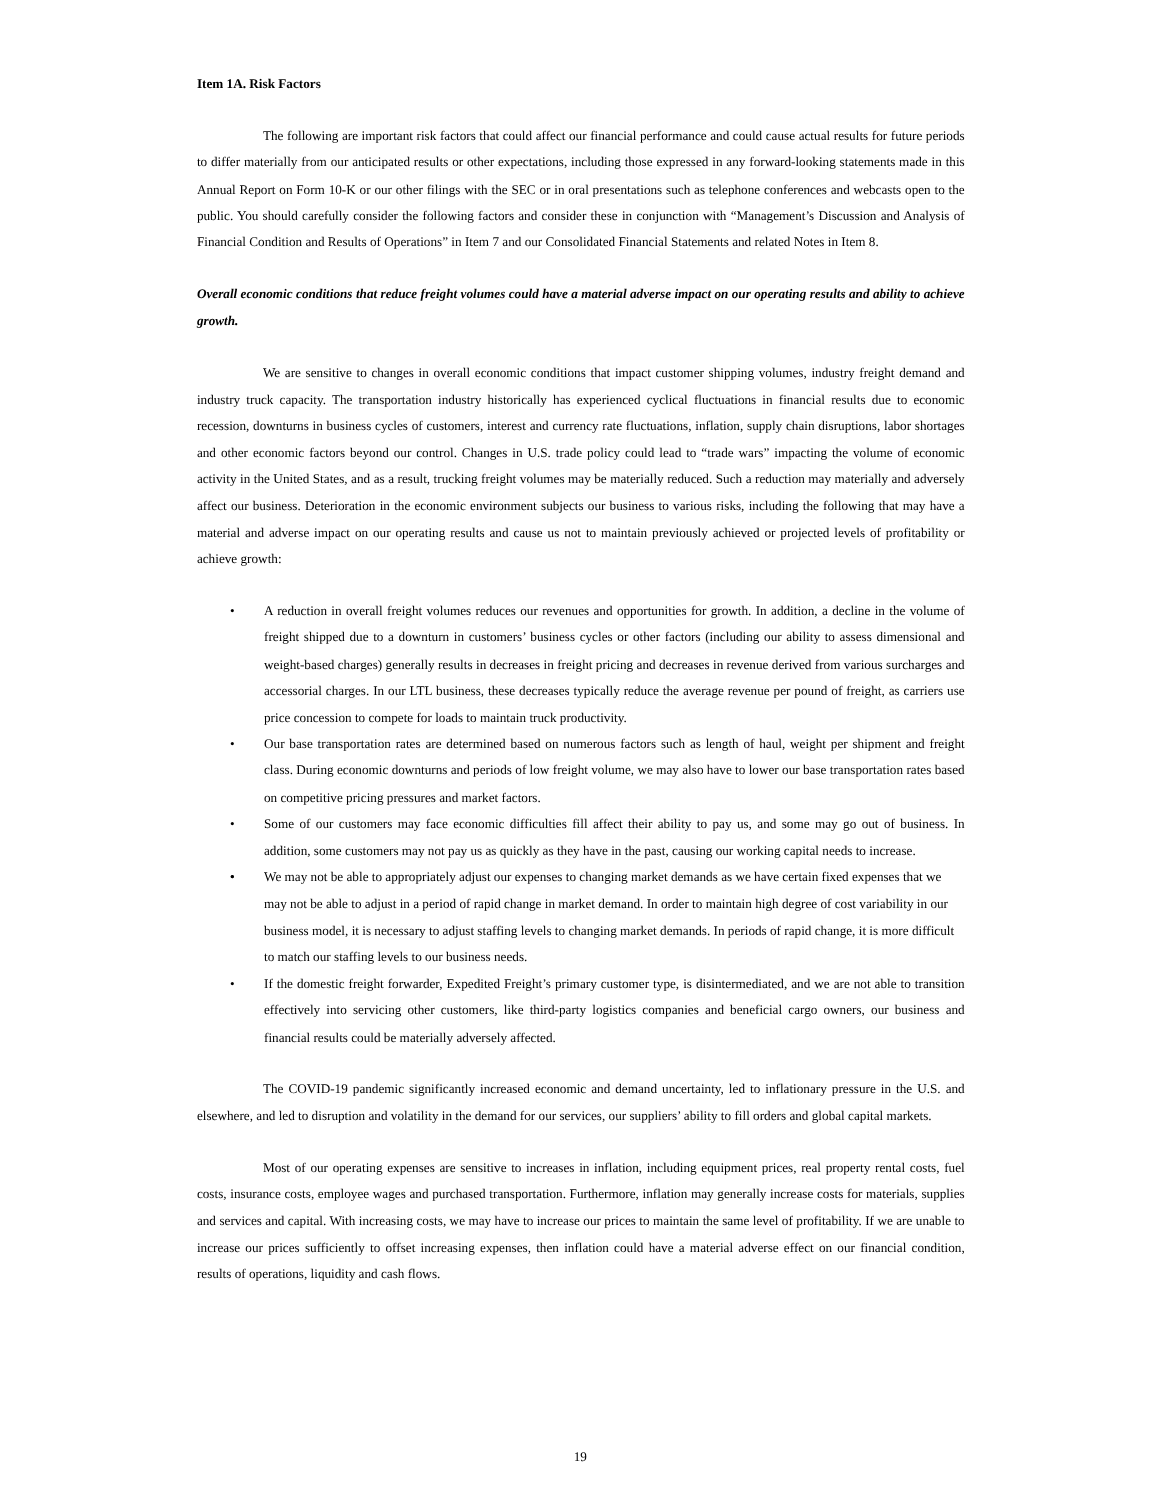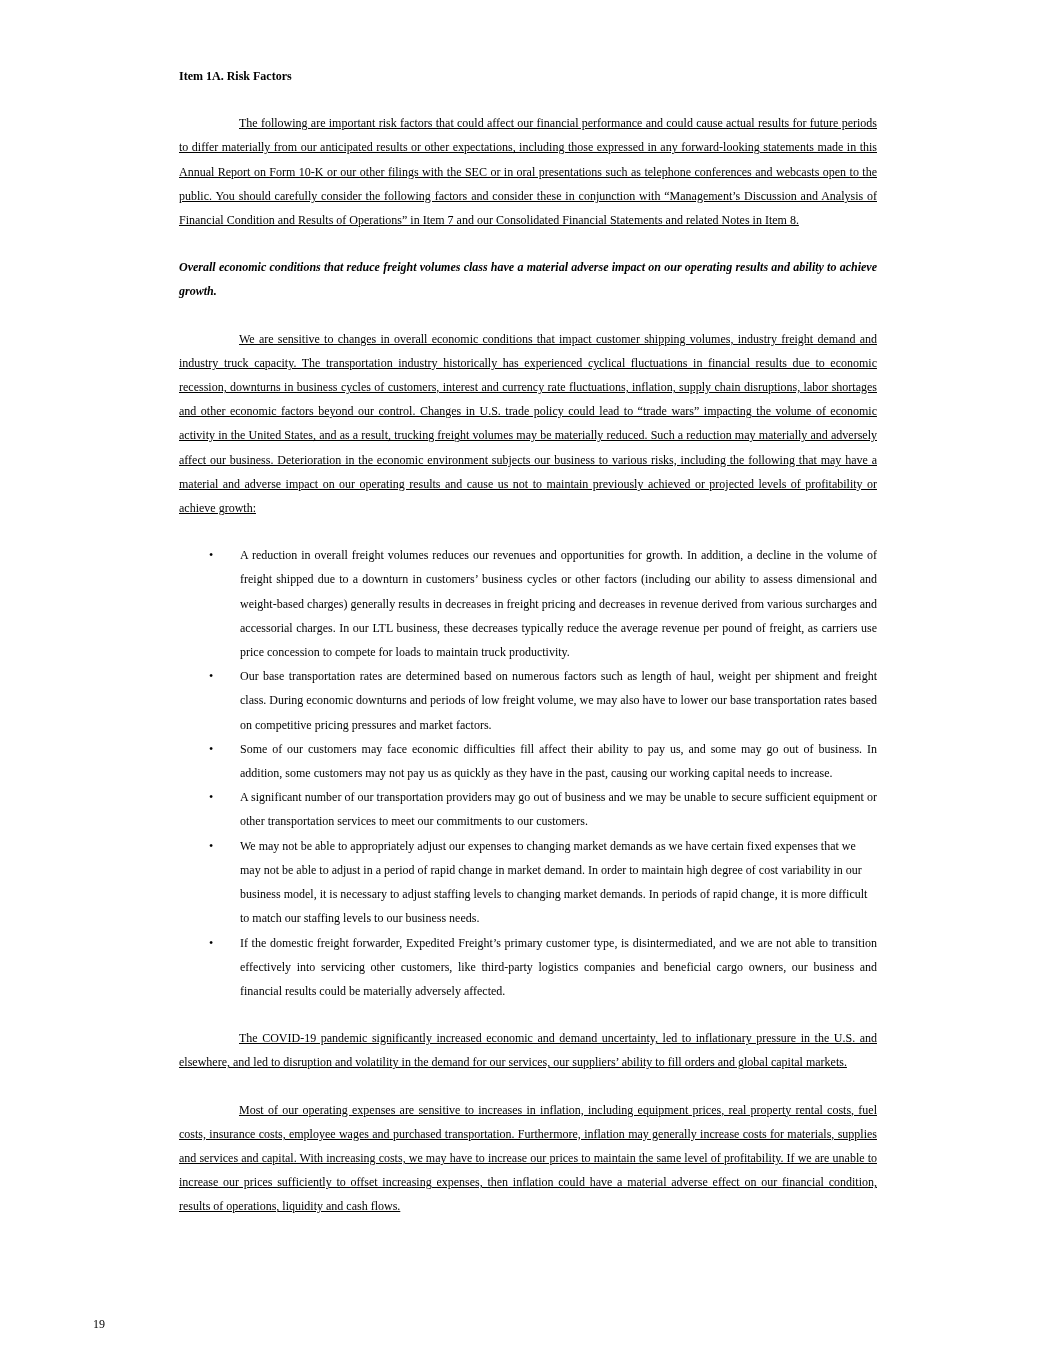--- a/index.html
+++ b/index.html
@@ -22,21 +22,20 @@
     overflow: hidden;
   }
   .item-heading {
     font-weight: bold;
     margin: 0 0 23px 0;
   }
   p.body-para {
     margin: 0 0 23px 0;
     text-align: justify;
     text-indent: 60px;
-    text-decoration: underline;
   }
   .section-heading {
     font-weight: bold;
     text-decoration: underline;
     margin: 0 0 23px 0;
   }
   .risk-heading {
     font-weight: bold;
     font-style: italic;
     text-align: justify;
@@ -59,53 +58,52 @@
   ul.risk-list .marker {
     position: absolute;
     left: 30px;
     top: 0;
   }
   .page-number {
     position: absolute;
     left: 0;
     right: 0;
     top: 1312px;
-    text-align: left;
+    text-align: center;
   }
 </style>
 </head>
 <body>
 
 <div class="page">
 
   <div class="item-heading">Item 1A. Risk Factors</div>
 
   <p class="body-para">The following are important risk factors that could affect our financial performance and could cause actual results for future periods to differ materially from our anticipated results or other expectations, including those expressed in any forward-looking statements made in this Annual Report on Form 10-K or our other filings with the SEC or in oral presentations such as telephone conferences and webcasts open to the public. You should carefully consider the following factors and consider these in conjunction with “Management’s Discussion and Analysis of Financial Condition and Results of Operations” in Item 7 and our Consolidated Financial Statements and related Notes in Item 8.</p>
 
 
-  <div class="risk-heading">Overall economic conditions that reduce freight volumes class have a material adverse impact on our operating results and ability to achieve growth.</div>
+  <div class="risk-heading">Overall economic conditions that reduce freight volumes could have a material adverse impact on our operating results and ability to achieve growth.</div>
 
   <p class="body-para">We are sensitive to changes in overall economic conditions that impact customer shipping volumes, industry freight demand and industry truck capacity. The transportation industry historically has experienced cyclical fluctuations in financial results due to economic recession, downturns in business cycles of customers, interest and currency rate fluctuations, inflation, supply chain disruptions, labor shortages and other economic factors beyond our control. Changes in U.S. trade policy could lead to “trade wars” impacting the volume of economic activity in the United States, and as a result, trucking freight volumes may be materially reduced. Such a reduction may materially and adversely affect our business. Deterioration in the economic environment subjects our business to various risks, including the following that may have a material and adverse impact on our operating results and cause us not to maintain previously achieved or projected levels of profitability or achieve growth:</p>
 
   <ul class="risk-list">
     <li>
       <span class="marker">•</span>
       <span>A reduction in overall freight volumes reduces our revenues and opportunities for growth. In addition, a decline in the volume of freight shipped due to a downturn in customers’ business cycles or other factors (including our ability to assess dimensional and weight-based charges) generally results in decreases in freight pricing and decreases in revenue derived from various surcharges and accessorial charges. In our LTL business, these decreases typically reduce the average revenue per pound of freight, as carriers use price concession to compete for loads to maintain truck productivity.</span>
     </li>
     <li>
       <span class="marker">•</span>
       <span>Our base transportation rates are determined based on numerous factors such as length of haul, weight per shipment and freight class. During economic downturns and periods of low freight volume, we may also have to lower our base transportation rates based on competitive pricing pressures and market factors.</span>
     </li>
     <li>
       <span class="marker">•</span>
       <span>Some of our customers may face economic difficulties fill affect their ability to pay us, and some may go out of business. In addition, some customers may not pay us as quickly as they have in the past, causing our working capital needs to increase.</span>
     </li>
     <li>
       <span class="marker">•</span>
-      <span>A significant number of our transportation providers may go out of business and we may be unable to secure sufficient equipment or other transportation services to meet our commitments to our customers.</span>
     </li>
     <li class="ragged">
       <span class="marker">•</span>
       <span>We may not be able to appropriately adjust our expenses to changing market demands as we have certain fixed expenses that we may not be able to adjust in a period of rapid change in market demand. In order to maintain high degree of cost variability in our business model, it is necessary to adjust staffing levels to changing market demands. In periods of rapid change, it is more difficult to match our staffing levels to our business needs.</span>
     </li>
     <li>
       <span class="marker">•</span>
       <span>If the domestic freight forwarder, Expedited Freight’s primary customer type, is disintermediated, and we are not able to transition effectively into servicing other customers, like third-party logistics companies and beneficial cargo owners, our business and financial results could be materially adversely affected.</span>
     </li>
   </ul>

